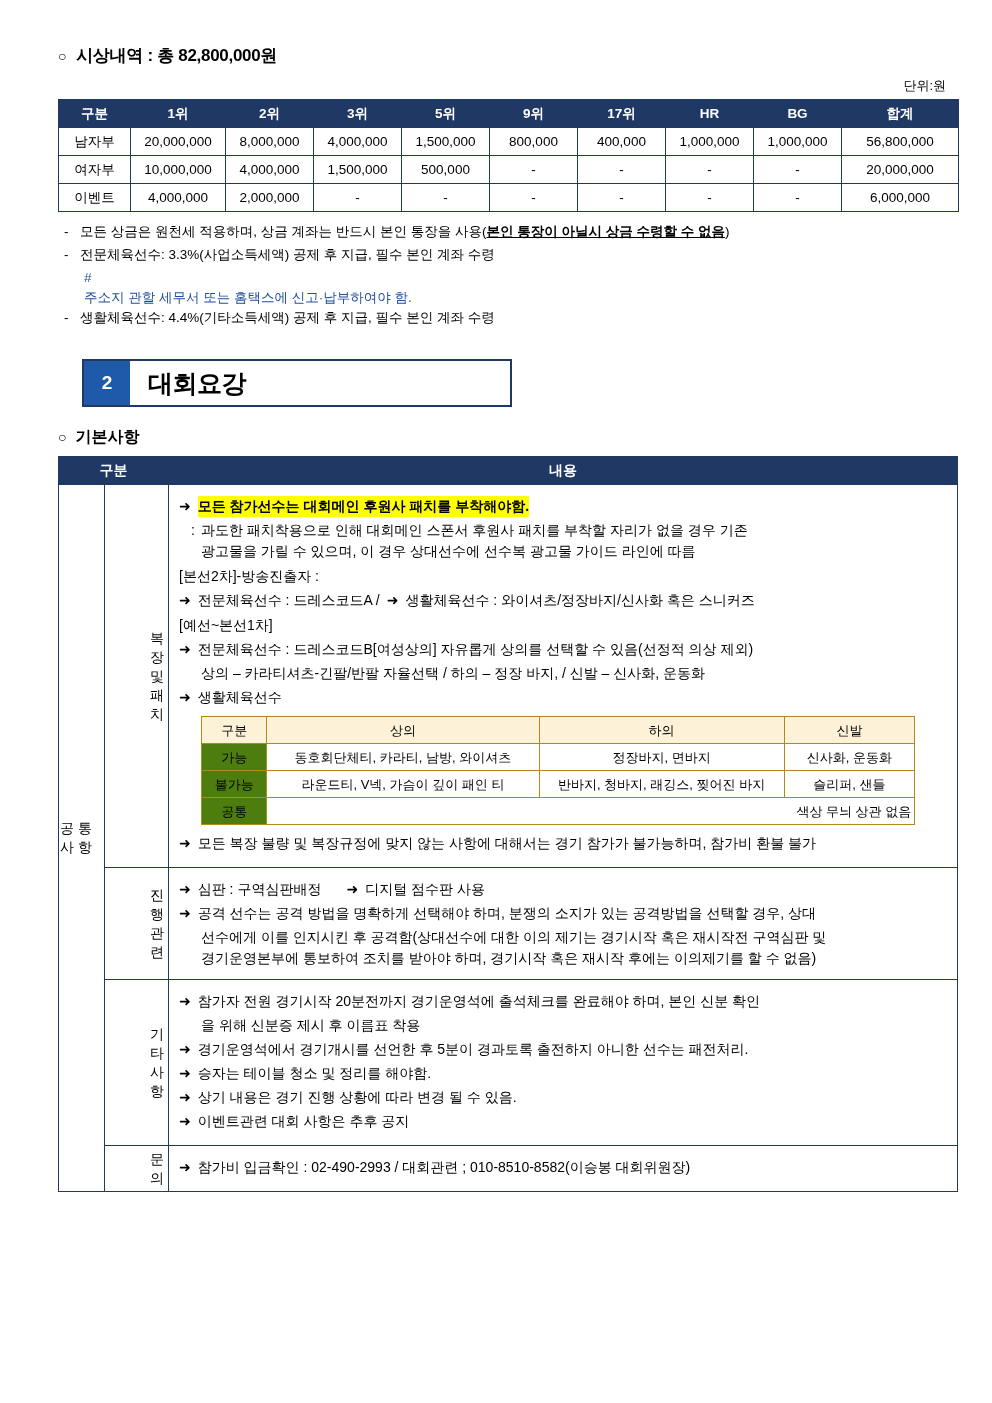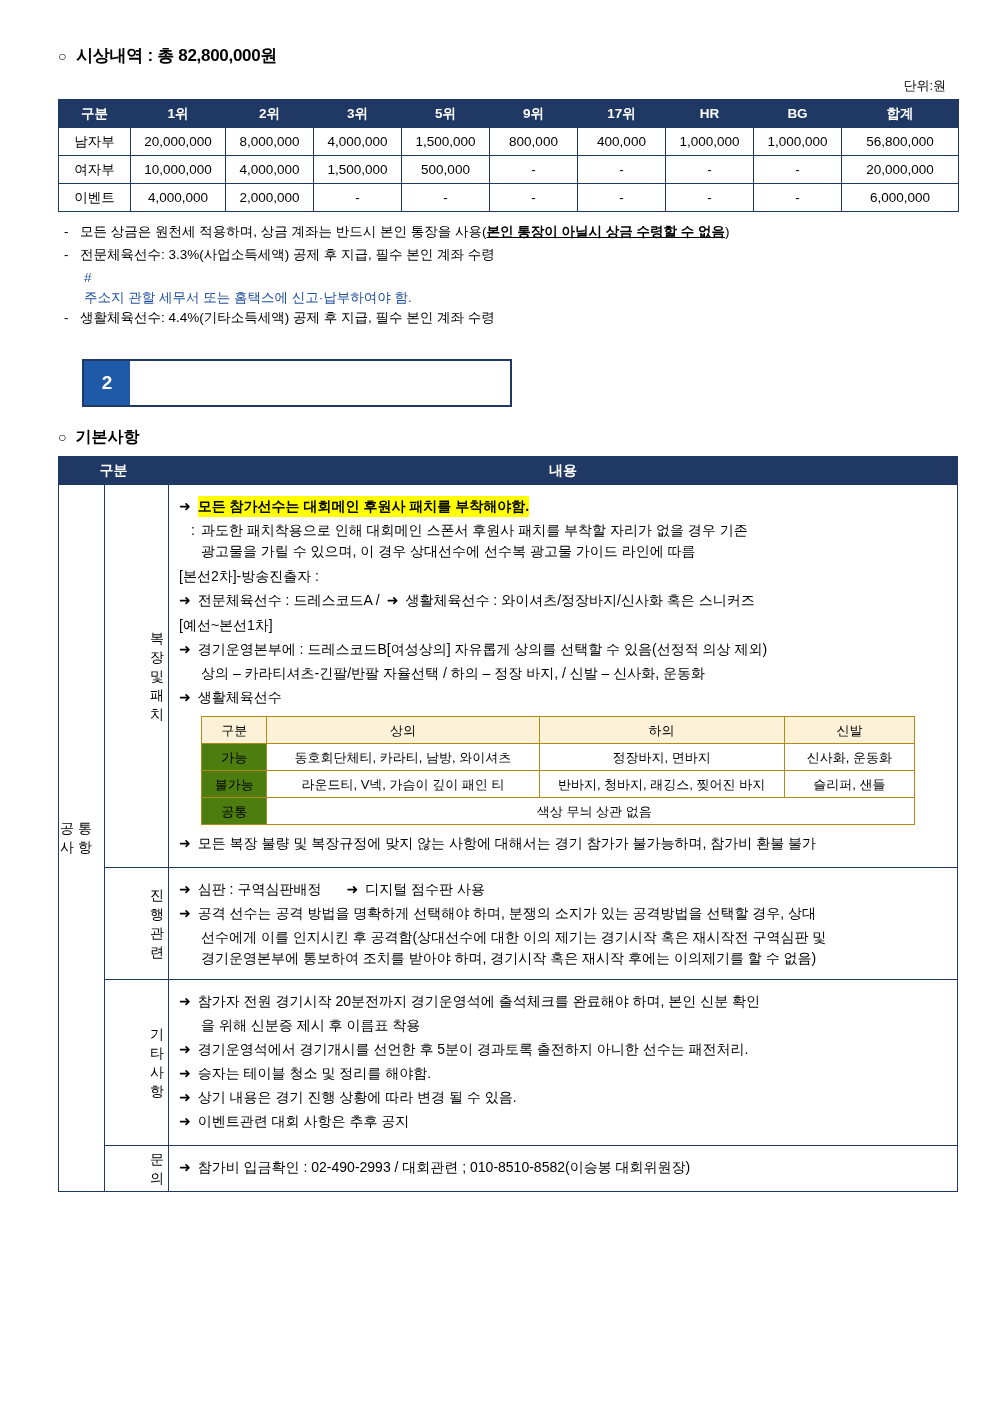--- a/index.html
+++ b/index.html
@@ -305,20 +305,21 @@
       <div>주소지 관할 세무서 또는 홈택스에 신고·납부하여야 함.</div>
     </div>
     <div class="li">
       <span class="dash">-</span>
       <span>생활체육선수: 4.4%(기타소득세액) 공제 후 지급, 필수 본인 계좌 수령</span>
     </div>
   </div>
 
   <div class="chapter">
     <div class="num">2</div>
+    <div class="ttl">대회요강</div>
   </div>
 
   <div class="sub-head">
     <span class="circ">○</span>
     <span>기본사항</span>
   </div>
 
   <table class="main">
     <colgroup>
       <col style="width:46px">
@@ -359,21 +360,21 @@
             <span class="ar">➜</span>
             <span>전문체육선수 : 드레스코드A /</span>
             <span class="ar">➜</span>
             <span>생활체육선수 : 와이셔츠/정장바지/신사화 혹은 스니커즈</span>
           </div>
 
           <div class="plainline">[예선~본선1차]</div>
 
           <div class="arrow-row">
             <span class="ar">➜</span>
-            <span>경기운영본부에 : 드레스코드B[여성상의] 자유롭게 상의를 선택할 수 있음(선정적 의상 제외)</span>
+            <span>전문체육선수 : 드레스코드B[여성상의] 자유롭게 상의를 선택할 수 있음(선정적 의상 제외)</span>
           </div>
           <div class="sub-indent">상의 – 카라티셔츠-긴팔/반팔 자율선택 / 하의 – 정장 바지, / 신발 – 신사화, 운동화</div>
 
           <div class="arrow-row">
             <span class="ar">➜</span>
             <span>생활체육선수</span>
           </div>
 
           <table class="dress">
             <colgroup>
@@ -398,21 +399,21 @@
                 <td>신사화, 운동화</td>
               </tr>
               <tr>
                 <td class="lead">불가능</td>
                 <td>라운드티, V넥, 가슴이 깊이 패인 티</td>
                 <td>반바지, 청바지, 래깅스, 찢어진 바지</td>
                 <td>슬리퍼, 샌들</td>
               </tr>
               <tr>
                 <td class="lead">공통</td>
-                <td colspan="3" style="text-align:center;padding-left:10px">색상 무늬 상관 없음</td>
+                <td colspan="3" style="text-align:right;padding-left:10px">색상 무늬 상관 없음</td>
               </tr>
             </tbody>
           </table>
 
           <div class="arrow-row">
             <span class="ar">➜</span>
             <span>모든 복장 불량 및 복장규정에 맞지 않는 사항에 대해서는 경기 참가가 불가능하며, 참가비 환불 불가</span>
           </div>
 
         </td>

